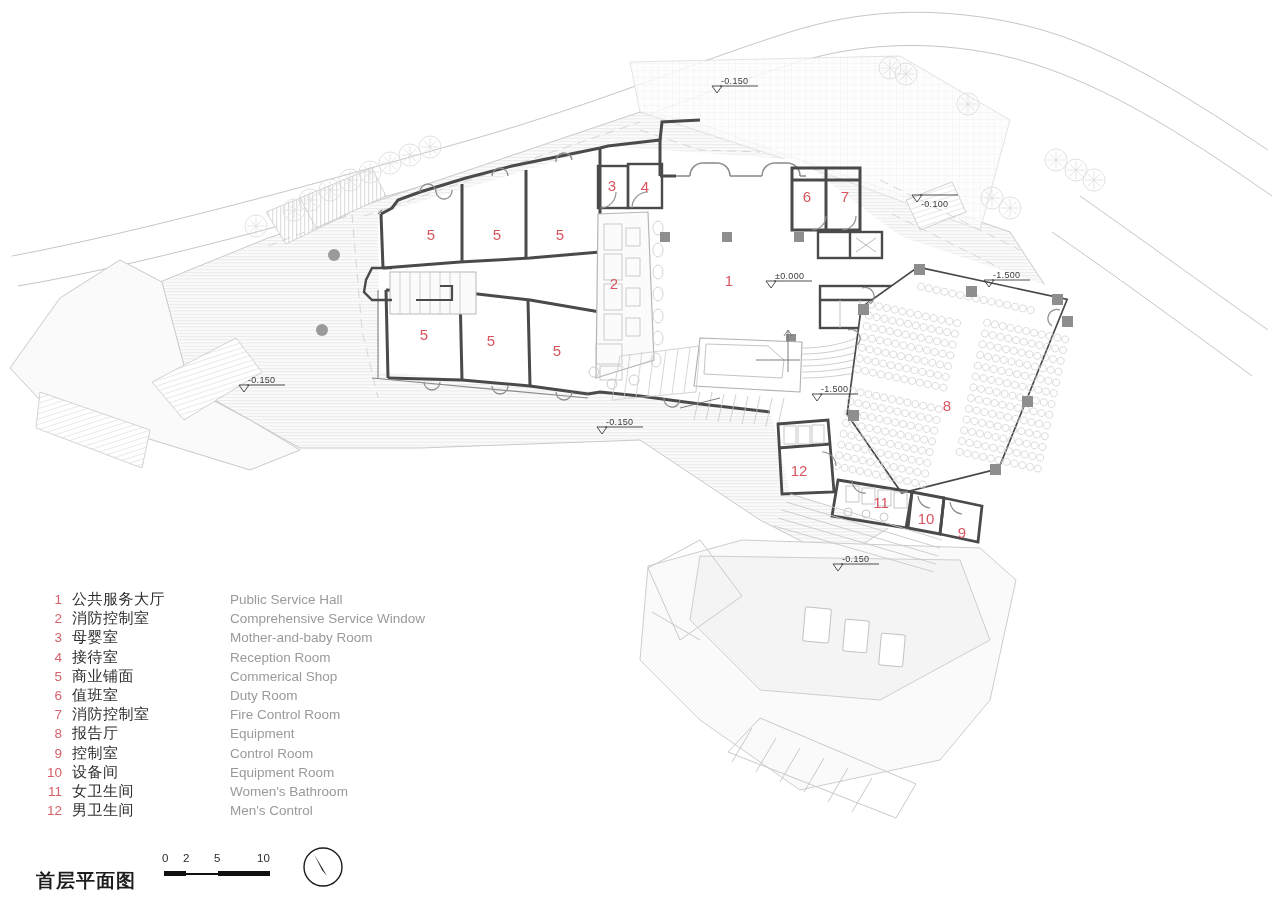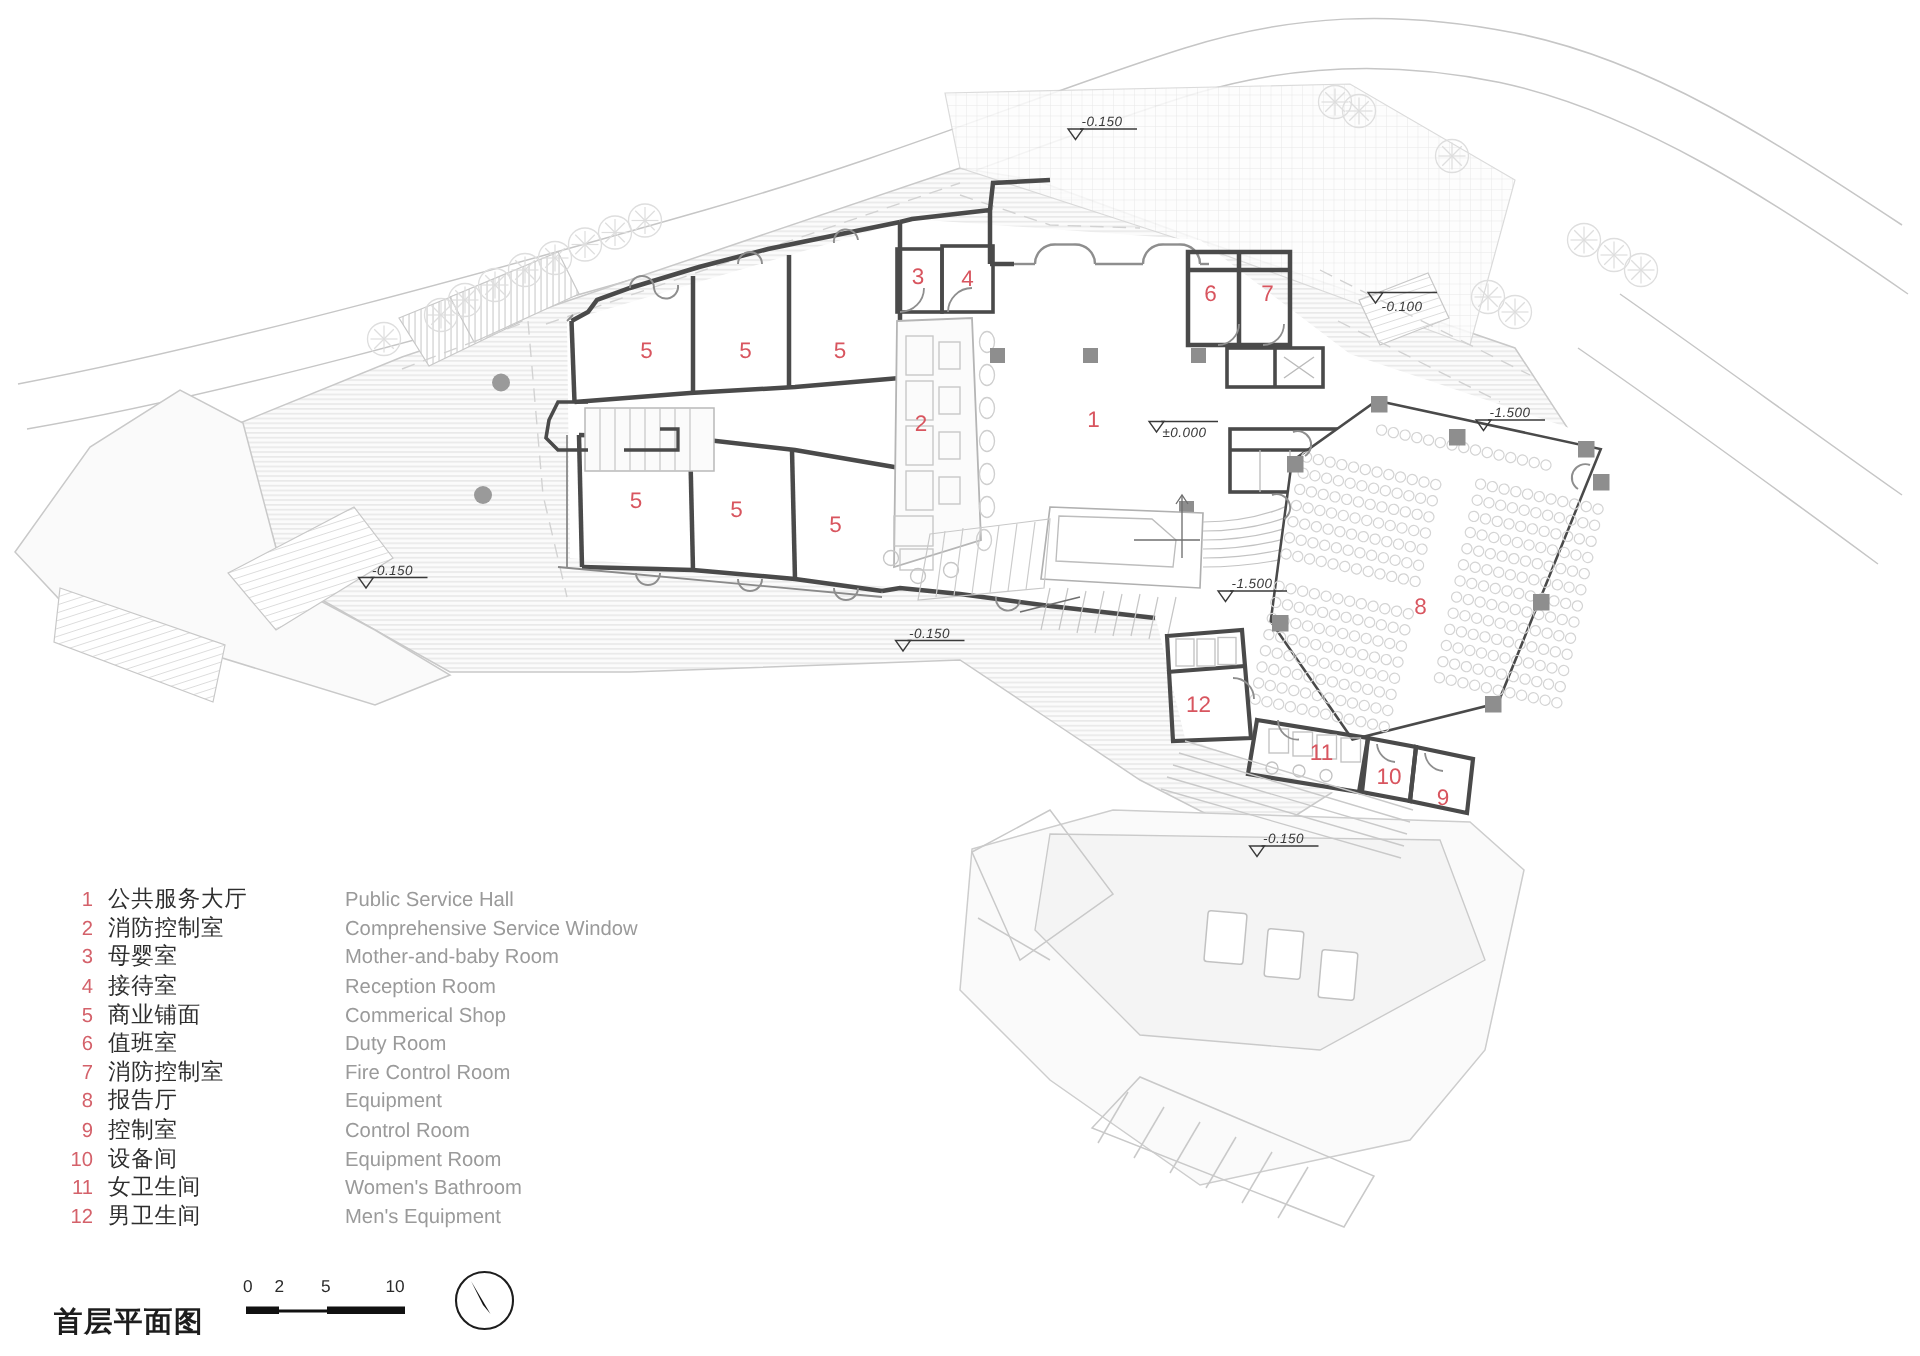--- a/index.html
+++ b/index.html
@@ -31,21 +31,21 @@
   .sb-seg{position:absolute;top:19px;height:5px;background:#111;}
   .sb-seg.thin{height:2.5px;top:20.5px;background:#111;}
   #northarrow{margin-left:30px;}
 
   
   .roomnum{position:absolute;color:#d8555f;font-size:15px;
            font-family:"Liberation Sans",sans-serif;
            transform:translate(-50%,-50%);pointer-events:none;}
   .elev{position:absolute;font-size:9px;color:#3a3a3a;
         font-family:"Liberation Sans",sans-serif;white-space:nowrap;
-        transform:translate(0,-50%);pointer-events:none;letter-spacing:.3px;font-style:italic;}
+        transform:translate(0,-50%);pointer-events:none;letter-spacing:.3px;}
 </style>
 </head>
 <body>
 
 <svg id="plan-canvas" viewBox="0 0 1280 904">
   <defs>
 
     <pattern id="pavHatch" width="6" height="3.2" patternUnits="userSpaceOnUse">
       <rect width="6" height="3.2" fill="#fbfbfb"></rect>
       <line x1="0" y1="0.6" x2="6" y2="0.6" stroke="#e2e2e2" stroke-width="0.8"></line>
@@ -519,21 +519,21 @@
     <div class="roomnum" style="left: 947px; top: 405px;">8</div>
     <div class="roomnum" style="left: 962px; top: 532px;">9</div>
     <div class="roomnum" style="left: 926px; top: 518px;">10</div>
     <div class="roomnum" style="left: 881px; top: 502px;">11</div>
     <div class="roomnum" style="left: 799px; top: 470px;">12</div>
   </div>
 
 <div id="elev-layer">
     <div class="elev" style="left: 721px; top: 81px;">-0.150</div>
     <div class="elev" style="left: 921px; top: 204px;">-0.100</div>
-    <div class="elev" style="left: 775px; top: 288px;">±0.000</div>
+    <div class="elev" style="left: 775px; top: 276px;">±0.000</div>
     <div class="elev" style="left: 993px; top: 275px;">-1.500</div>
     <div class="elev" style="left: 821px; top: 389px;">-1.500</div>
     <div class="elev" style="left: 248px; top: 380px;">-0.150</div>
     <div class="elev" style="left: 606px; top: 422px;">-0.150</div>
     <div class="elev" style="left: 842px; top: 559px;">-0.150</div>
   </div>
 
 <div id="legend">
     <div class="legend-row">
       <div class="lg-num">1</div>
@@ -586,21 +586,21 @@
       <div class="lg-en">Equipment Room</div>
     </div>
     <div class="legend-row">
       <div class="lg-num">11</div>
       <div class="lg-cn">女卫生间</div>
       <div class="lg-en">Women's Bathroom</div>
     </div>
     <div class="legend-row">
       <div class="lg-num">12</div>
       <div class="lg-cn">男卫生间</div>
-      <div class="lg-en">Men's Equipment</div>
+      <div class="lg-en">Men's Control</div>
     </div>
   </div>
 
 <div id="titleblock">
   <div id="plan-title">首层平面图</div>
 
   <div id="scalebar">
     <div class="sb-lbl" style="left:0px;">0</div>
     <div class="sb-lbl" style="left:21px;">2</div>
     <div class="sb-lbl" style="left:52px;">5</div>

